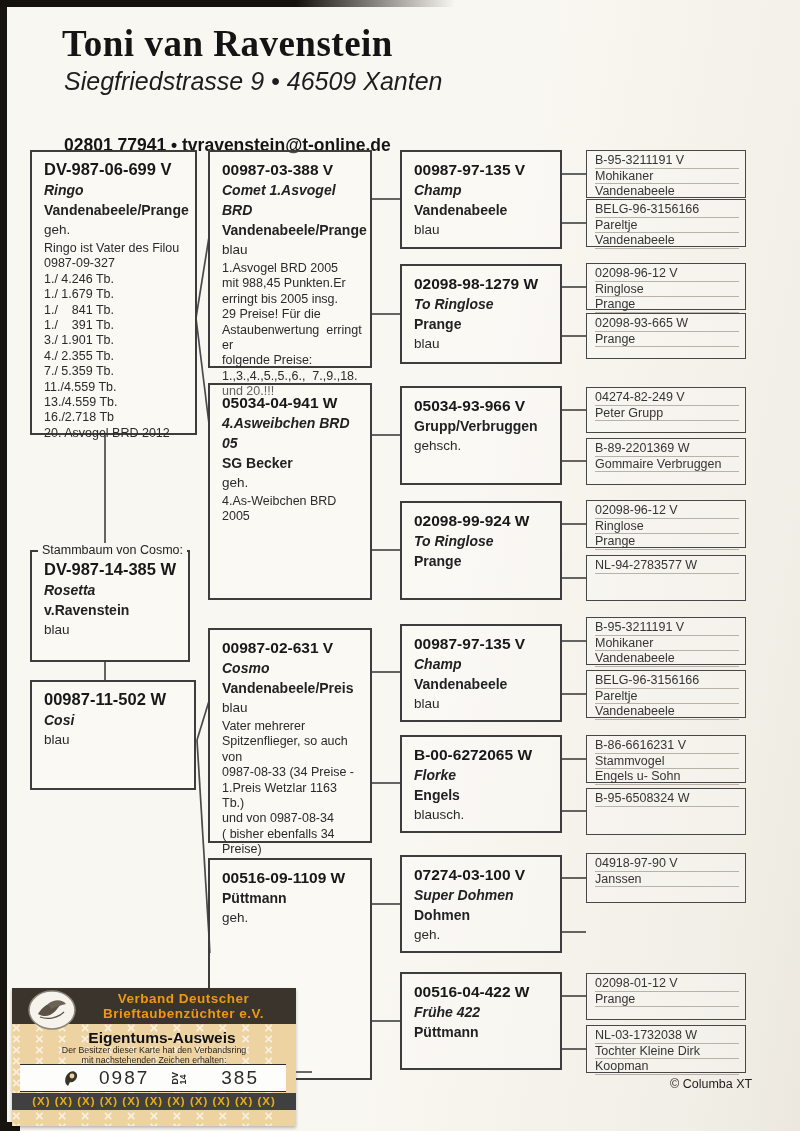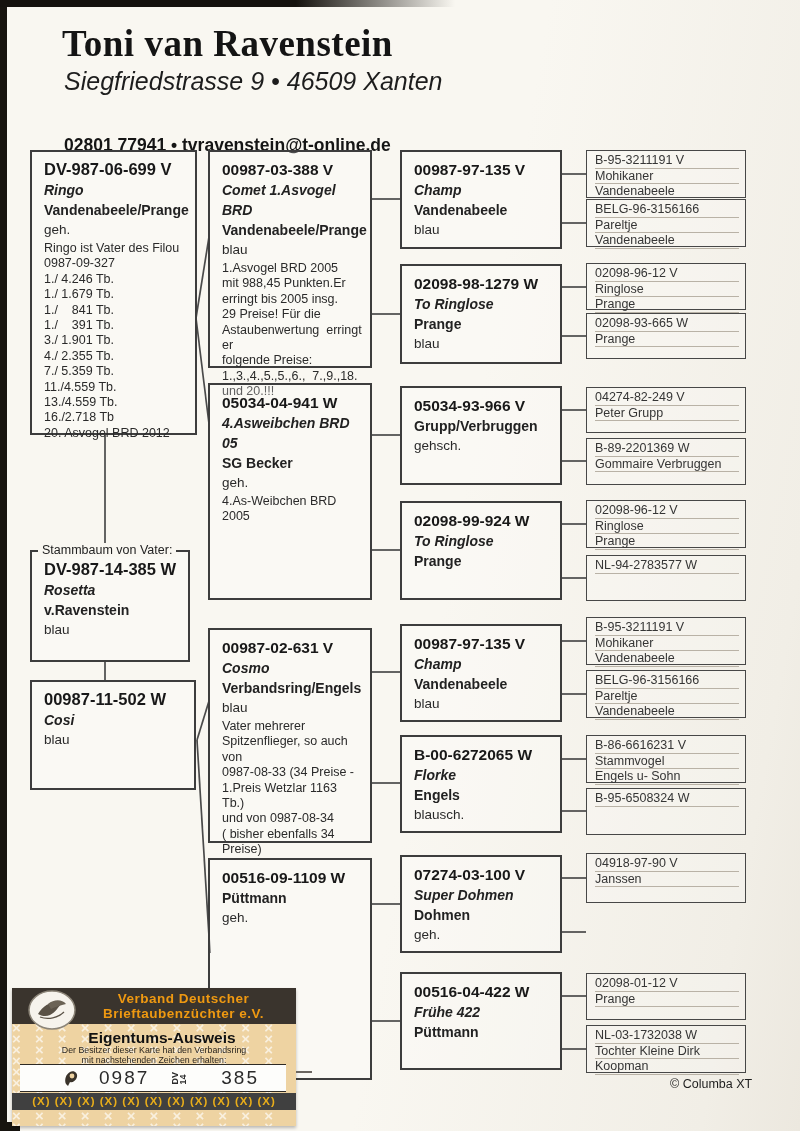--- a/index.html
+++ b/index.html
@@ -135,21 +135,21 @@
 3./ 1.901 Tb.
 4./ 2.355 Tb.
 7./ 5.359 Tb.
 11./4.559 Tb.
 13./4.559 Tb.
 16./2.718 Tb
 20. Asvogel BRD 2012</div>
   </div>
 
   <div class="pbox" style="left:30px;top:550px;width:160px;height:112px">
-    <div class="subj-label">Stammbaum von Vater:</div>
+    <div class="subj-label">Stammbaum von Cosmo:</div>
     <div class="ring big">DV-987-14-385 W</div>
     <div class="bname">Rosetta</div>
     <div class="breeder">v.Ravenstein</div>
     <div class="bcolor">blau</div>
   </div>
 
   <div class="pbox" style="left:30px;top:680px;width:166px;height:110px">
     <div class="ring big">00987-11-502 W</div>
     <div class="bname">Cosi</div>
     <div class="bcolor">blau</div>
@@ -172,21 +172,21 @@
   <div class="pbox" style="left:208px;top:383px;width:164px;height:217px">
     <div class="ring">05034-04-941 W</div>
     <div class="bname hide-if-empty">4.Asweibchen BRD 05</div>
     <div class="breeder hide-if-empty">SG Becker</div>
     <div class="bcolor hide-if-empty">geh.</div>
     <div class="note hide-if-empty">4.As-Weibchen BRD 2005</div>
   </div>
   <div class="pbox" style="left:208px;top:628px;width:164px;height:215px">
     <div class="ring">00987-02-631 V</div>
     <div class="bname hide-if-empty">Cosmo</div>
-    <div class="breeder hide-if-empty">Verbandsring/Engels</div>
+    <div class="breeder hide-if-empty">Vandenabeele/Preis</div>
     <div class="bcolor hide-if-empty">blau</div>
     <div class="note hide-if-empty">Vater mehrerer
 Spitzenflieger, so auch von
 0987-08-33 (34 Preise -
 1.Preis Wetzlar 1163 Tb.)
 und von 0987-08-34
 ( bisher ebenfalls 34 Preise)</div>
   </div>
   <div class="pbox" style="left:208px;top:858px;width:164px;height:222px">
     <div class="ring">00516-09-1109 W</div>

